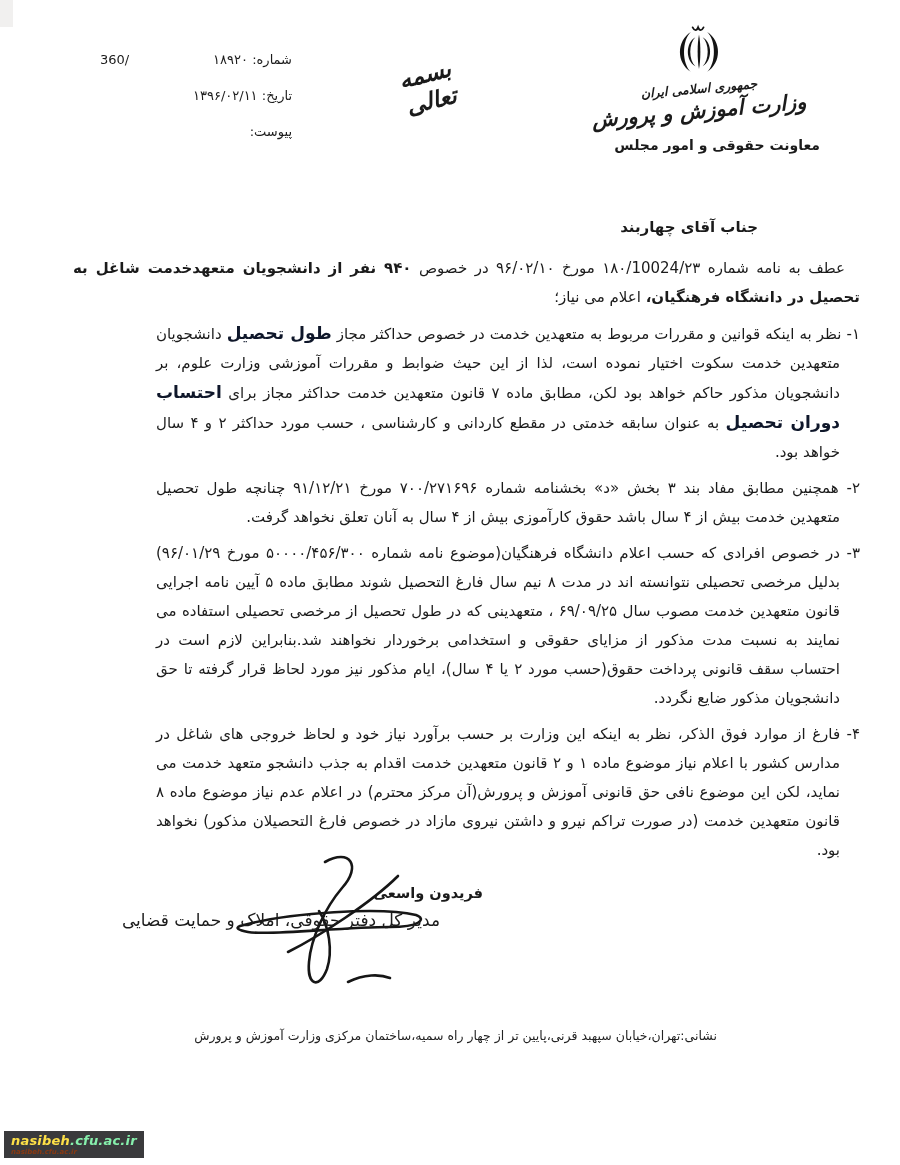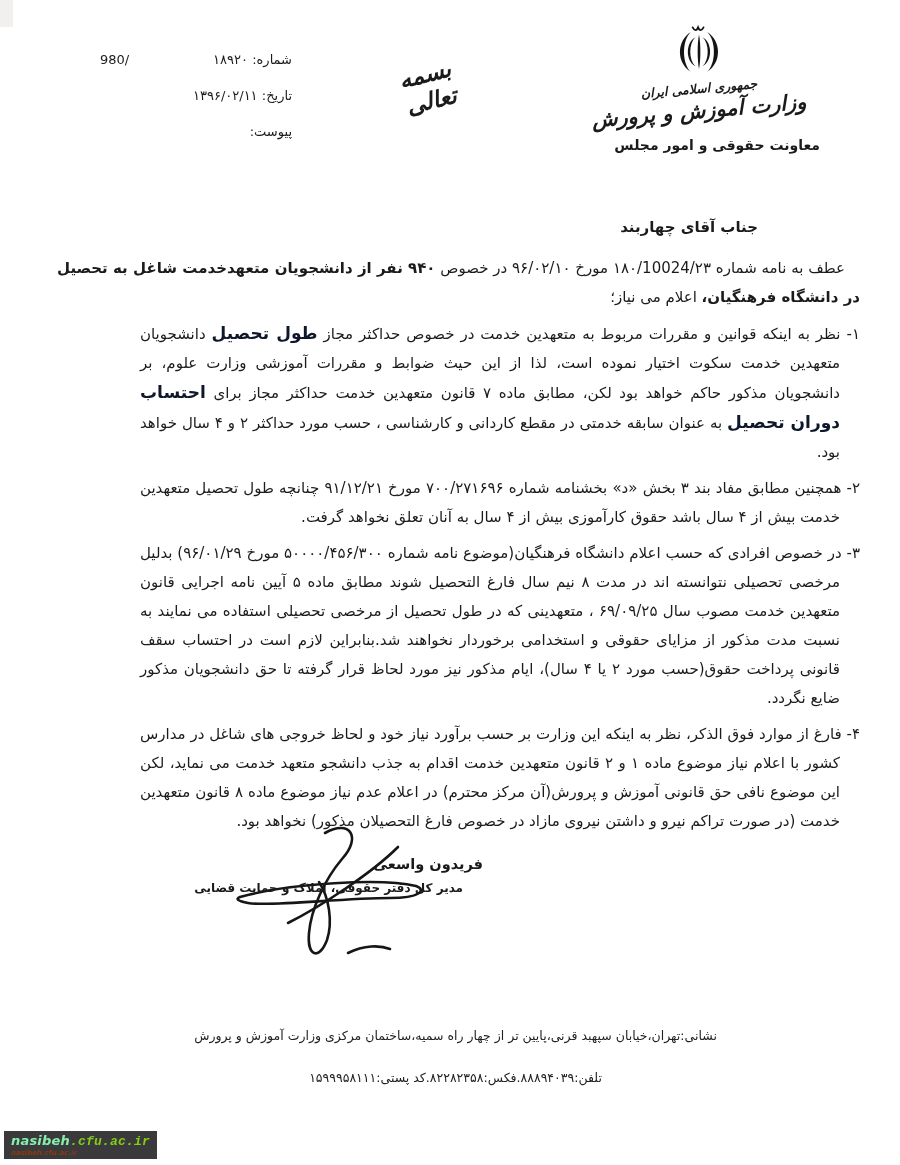--- a/index.html
+++ b/index.html
@@ -25,61 +25,61 @@
   .org { position:absolute; top:20px; right:80px; width:242px; text-align:center; direction:rtl; }
   .emblem { display:block; margin:0 auto 1px auto; }
   .callig1 { font-size:12.5px; font-weight:bold; font-style:italic; transform:rotate(-5deg);
              font-family:"DejaVu Serif", serif; }
   .callig2 { font-size:21px;  font-weight:bold; font-style:italic; transform:rotate(-5deg);
              font-family:"DejaVu Serif", serif; margin-top:2px; }
   .dept { font-size:14px; font-weight:bold; text-align:right; margin-top:9px; }
   .dept.first { margin-top:14px; }
 
   
-  .content { position:relative; direction:rtl; padding:214px 40px 0 57px; text-align:right; }
+  .content { position:relative; direction:rtl; padding:214px 40px 0 73px; text-align:right; }
   .recipient { font-weight:bold; font-size:15px; line-height:26px; }
   .r-indent { margin-right:102px; }
   .r-wide   { margin-right:-19px; }
 
   .para { margin:0; text-align:justify; font-size:15px; line-height:29px; }
   .intro { margin-top:14px; text-indent:15px; }
   .item  { margin-top:7px; padding-right:20px; text-indent:-20px; padding-left:83px; }
   .marker { font-weight:normal; }
   .seg-bold    { font-weight:bold; }
   .seg-redbold { color:#0f172a; font-weight:bold; font-size:17px; }
 
   
   .sig { position:relative; height:158px; margin-top:4px; }
   .sig-name  { position:absolute; top:16px; right:377px; font-weight:bold; font-size:14.5px;text-align:right; }
-  .sig-title { position:absolute; top:41px; right:397px; font-weight:bold; font-size:12px; }
+  .sig-title { position:absolute; top:41px; right:420px; font-weight:normal; font-size:17px; }
   .scrawl { position:absolute; top:-15px; right:430px; }
 
   
   .footer { position:absolute; left:0; right:0; top:1028px; text-align:center; direction:rtl;
             font-size:12.5px; color:#222;margin-left:11px; }
   .footer .contact { margin-top:27px; }
 
   
   .watermark { position:absolute; left:4px; top:1131px; background:#3a3a3c; padding:3px 7px 2px 7px;
                direction:ltr; font-style:italic; line-height:1; }
   .wm1 { font-size:13px; font-weight:bold; letter-spacing:0.2px; }
-  .wm-a { color:#86efac;font-style:italic; }
-  .wm-b { color:#84cc16;font-family:Liberation Mono, monospace; }
+  .wm-a { color:#fde047;font-style:italic; }
+  .wm-b { color:#86efac; }
   .wm2 { font-size:7px; color:#8a3a12; margin-top:2px; font-weight:bold; }
 </style>
 </head>
 <body>
 
 <div class="page">
   <div class="artifact"></div>
 
   <div class="meta">
     <div class="meta-row">
       <span><span>شماره:</span> <span>۱۸۹۲۰</span></span>
-      <span class="ltr">980/</span>
+      <span class="ltr">360/</span>
     </div>
     <div class="meta-row">
       <span><span>تاریخ:</span> <span>۱۳۹۶/۰۲/۱۱</span></span>
     </div>
     <div class="meta-row">
       <span>پیوست:</span>
     </div>
   </div>
 
   <div class="besmellah">بسمه تعالی</div>
@@ -122,20 +122,19 @@
           <path d="M118 128 C134 120 150 120 160 124"></path>
         </g>
       </svg>
       <div class="sig-name">فریدون واسعی</div>
       <div class="sig-title">مدیر کل دفتر حقوقی، املاک و حمایت قضایی</div>
     </div>
   </main>
 
   <footer class="footer">
     <div>نشانی:تهران،خیابان سپهبد قرنی،پایین تر از چهار راه سمیه،ساختمان مرکزی وزارت آموزش و پرورش</div>
-    <div class="contact">تلفن:۸۸۸۹۴۰۳۹.فکس:۸۲۲۸۲۳۵۸.کد پستی:۱۵۹۹۹۵۸۱۱۱</div>
   </footer>
 
   <div class="watermark">
     <div class="wm1"><span class="wm-a">nasibeh</span><span class="wm-b">.cfu.ac.ir</span></div>
     <div class="wm2">nasibeh.cfu.ac.ir</div>
   </div>
 </div>
 
 </body></html>

